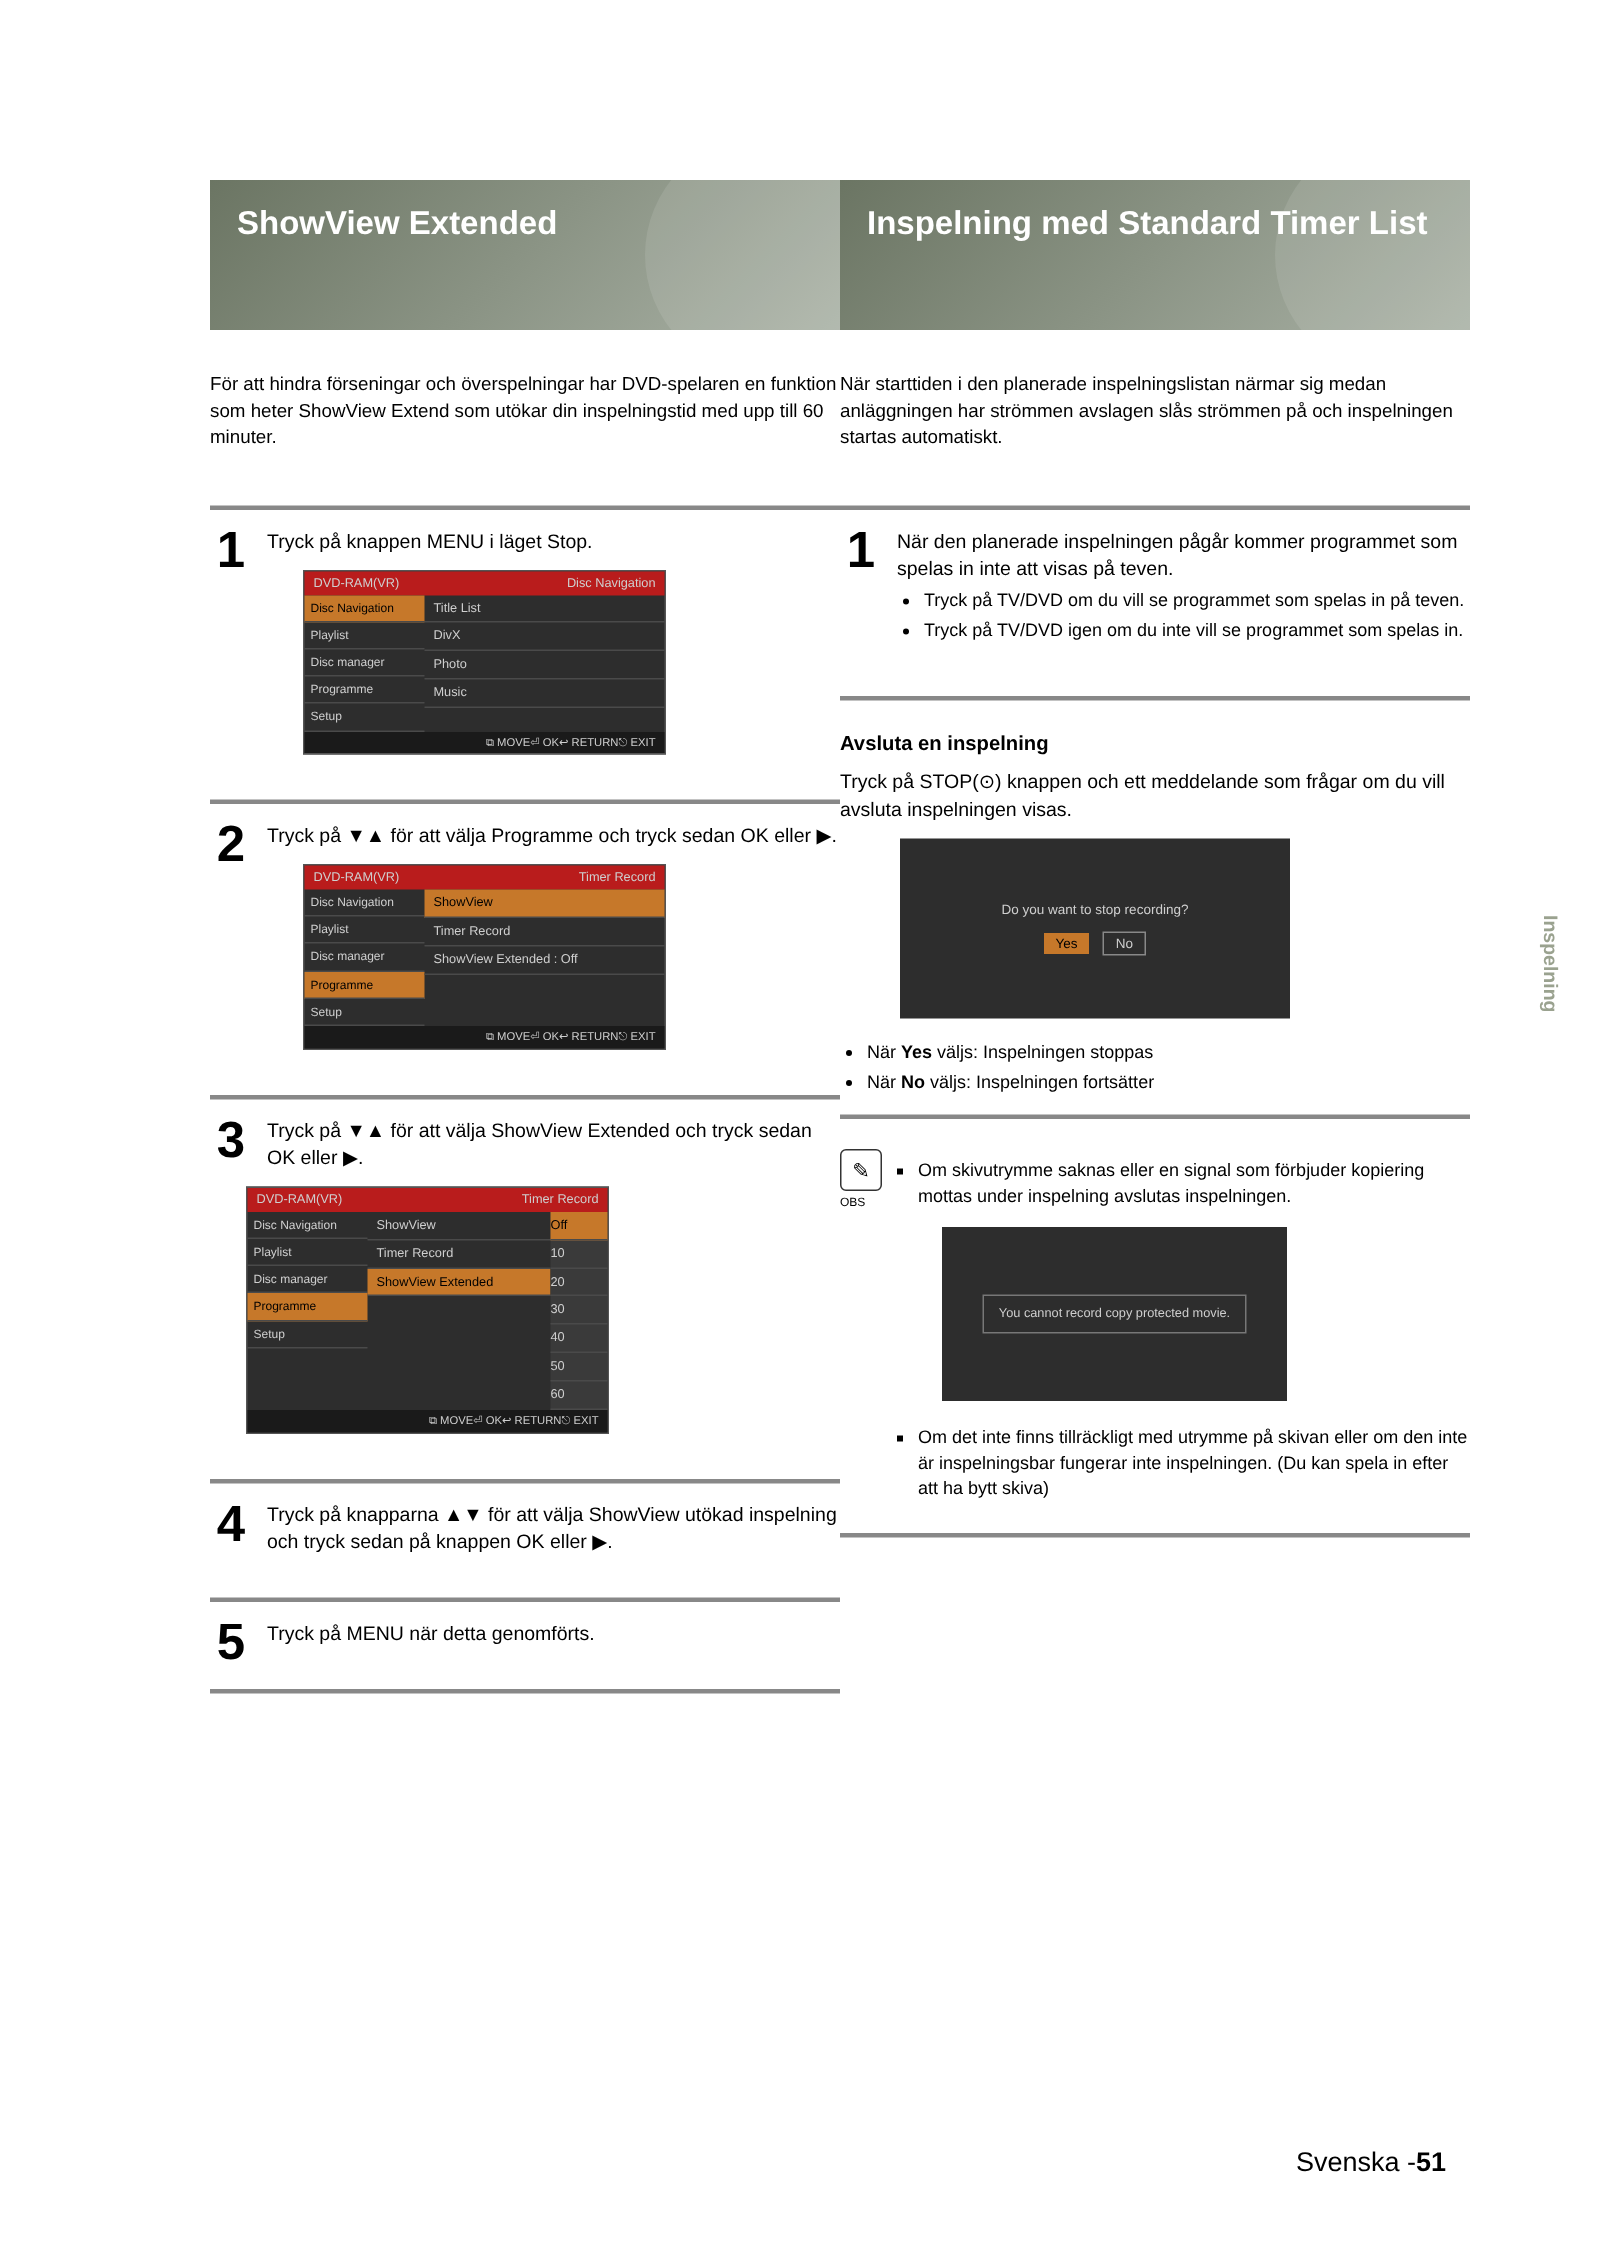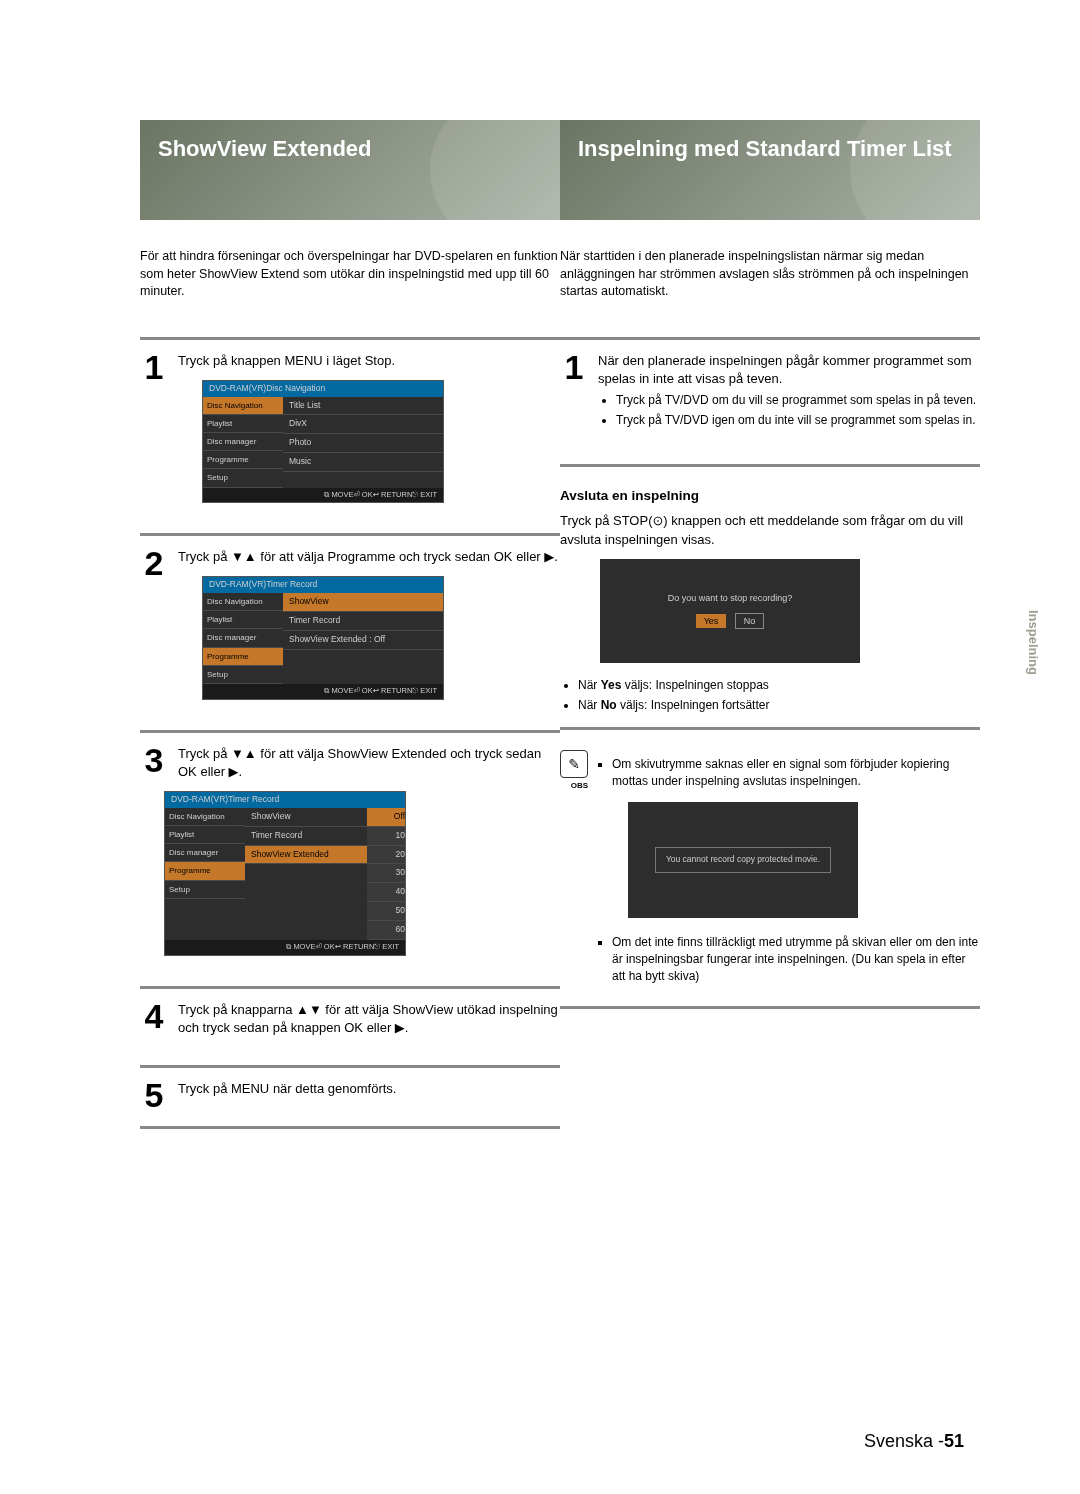--- a/index.html
+++ b/index.html
@@ -9,46 +9,46 @@
 .hero{background:linear-gradient(135deg,#6b7563 0%,#aab2a6 100%);color:#fff;padding:16px 18px;height:100px;box-sizing:border-box;position:relative;overflow:hidden;margin-bottom:28px}
 .hero::after{content:"";position:absolute;right:-30px;top:-30px;width:160px;height:160px;border-radius:50%;background:rgba(255,255,255,.10)}
 .hero-title{font-weight:bold;font-size:22px;line-height:1.15}
 .intro{font-size:12.5px;margin-bottom:36px}
 .bar{height:3px;background:#888;margin:14px 0 12px}
 .step{margin-bottom:28px}
 .stepnum{float:left;font-size:34px;font-weight:bold;line-height:.9;margin-right:10px;width:28px;text-align:center}
 .stepbody{overflow:hidden;font-size:13px}
 .stepbody b{font-weight:normal}
 .osd{background:#2d2d2d;color:#cfcfcf;font-size:8.5px;display:inline-block;width:240px;margin:10px 0 2px 24px;border:1px solid #555}
-.osd .top{background:#0369a1;padding:2px 6px;display:flex;}
+.osd .top{background:#b91c1c;padding:2px 6px;display:flex;justify-content:space-between}
 .osd .body{display:flex}
 .sidebar{width:80px}
 .sidebar div{padding:3px 4px;border-bottom:1px solid #4a4a4a;font-size:8px}
 .sidebar .sel{background:#c6782a;color:#000}
 .main{flex:1}
 .main div,.list div{padding:3px 6px;border-bottom:1px solid #4a4a4a}
 .main .sel{background:#c6782a;color:#000}
-.valuecol{width:38px;background:#3a3a3a;text-align:right}
+.valuecol{width:38px;background:#3a3a3a;text-align:left}
 .valuecol div{padding:3px 0;border-bottom:1px solid #4a4a4a}
 .valuecol .selv{background:#c6782a;color:#000}
 .osd .foot{background:#1a1a1a;padding:2px 6px;display:flex;justify-content:flex-end}
 .osd .foot span{font-size:7.5px}
 .subhead{font-weight:bold;margin:20px 0 6px;font-size:13.5px}
 ul.bul{list-style:disc;margin:4px 0 8px 18px;padding:0}
 ul.bul li{font-size:12px;margin-bottom:3px}
 ul.sq{list-style:square;margin:6px 0 8px 0;padding:0 0 0 14px}
 ul.sq li{font-size:12px;margin-bottom:6px}
-.dialog-wrap{background:#2d2d2d;color:#cfcfcf;width:260px;height:104px;margin:10px 0 14px 40px;display:flex;align-items:center;justify-content:center;font-size:9px}
+.dialog-wrap{background:#2d2d2d;color:#cfcfcf;width:260px;height:120px;margin:10px 0 14px 40px;display:flex;align-items:center;justify-content:center;font-size:9px}
 .dialog-wrap .box{text-align:center}
 .dialog-wrap .yn{margin-top:8px}
 .dialog-wrap .yn span{display:inline-block;padding:1px 8px;margin:0 3px;border:1px solid #888}
 .dialog-wrap .yn .y{background:#c6782a;color:#000;border:none}
 .note{display:flex;gap:10px;margin-top:20px}
 .note-ico{width:26px;height:26px;border:1.5px solid #333;border-radius:4px;display:flex;align-items:center;justify-content:center;margin-bottom:2px;font-size:14px}
-.note-label{font-size:8px;font-weight:bold;text-align:right}
+.note-label{font-size:8px;font-weight:normal;text-align:left}
 .errordlg{background:#2d2d2d;color:#cfcfcf;width:230px;height:116px;margin:12px 0 16px 30px;display:flex;align-items:center;justify-content:center;font-size:8.5px}
 .errordlg .ib{border:1px solid #777;padding:6px 10px}
 .sidetab{position:absolute;right:38px;top:610px;writing-mode:vertical-rl;font-size:13px;font-weight:bold;color:#9aa28f}
 .footer{position:absolute;bottom:40px;right:116px;font-size:18px}
 </style>
 </head>
 <body>
 
 <div class="page">
   <div class="cols">

